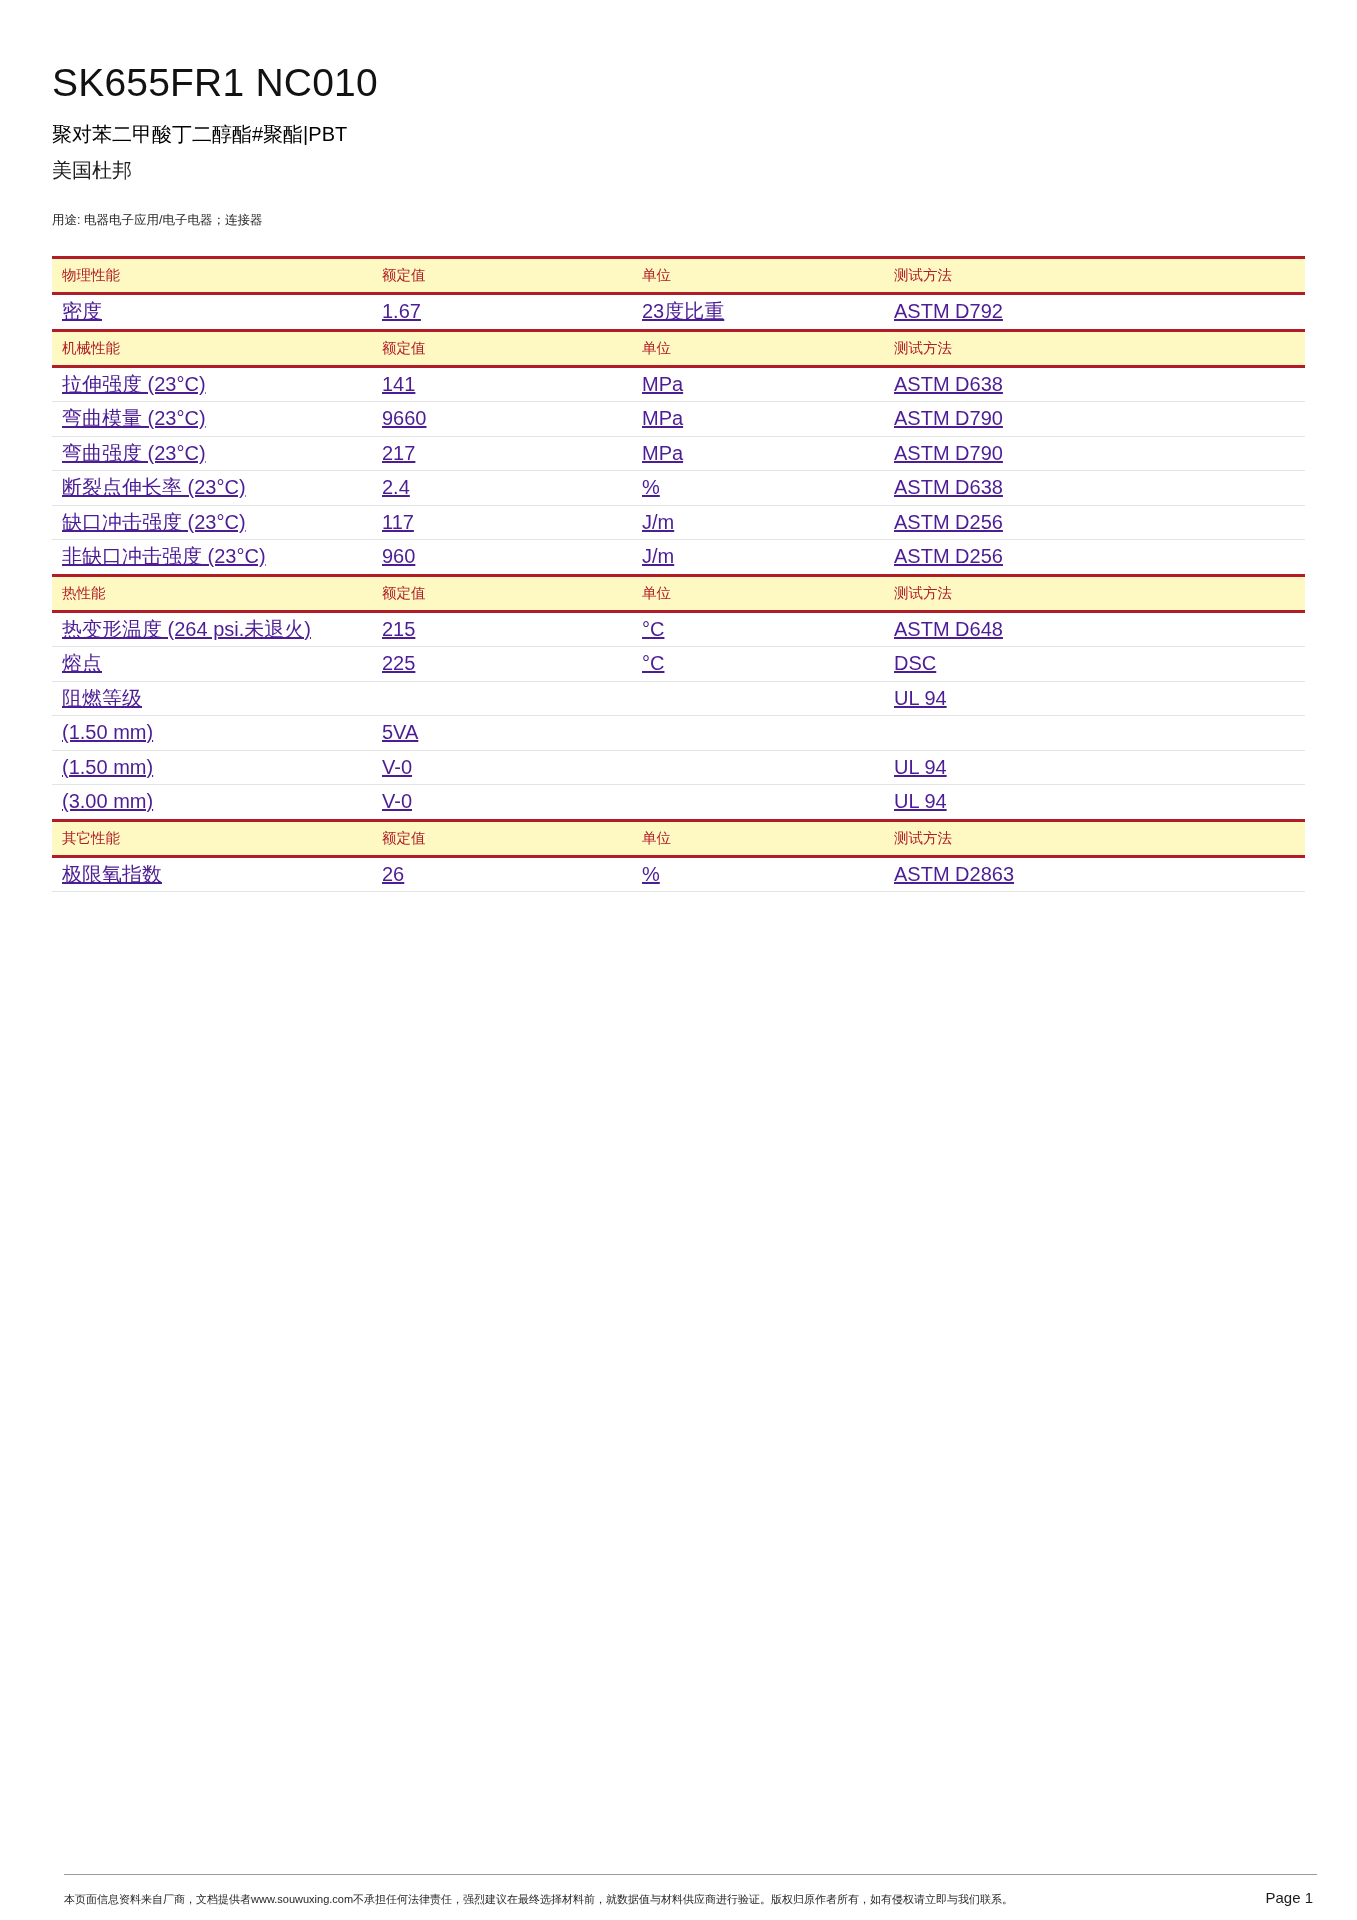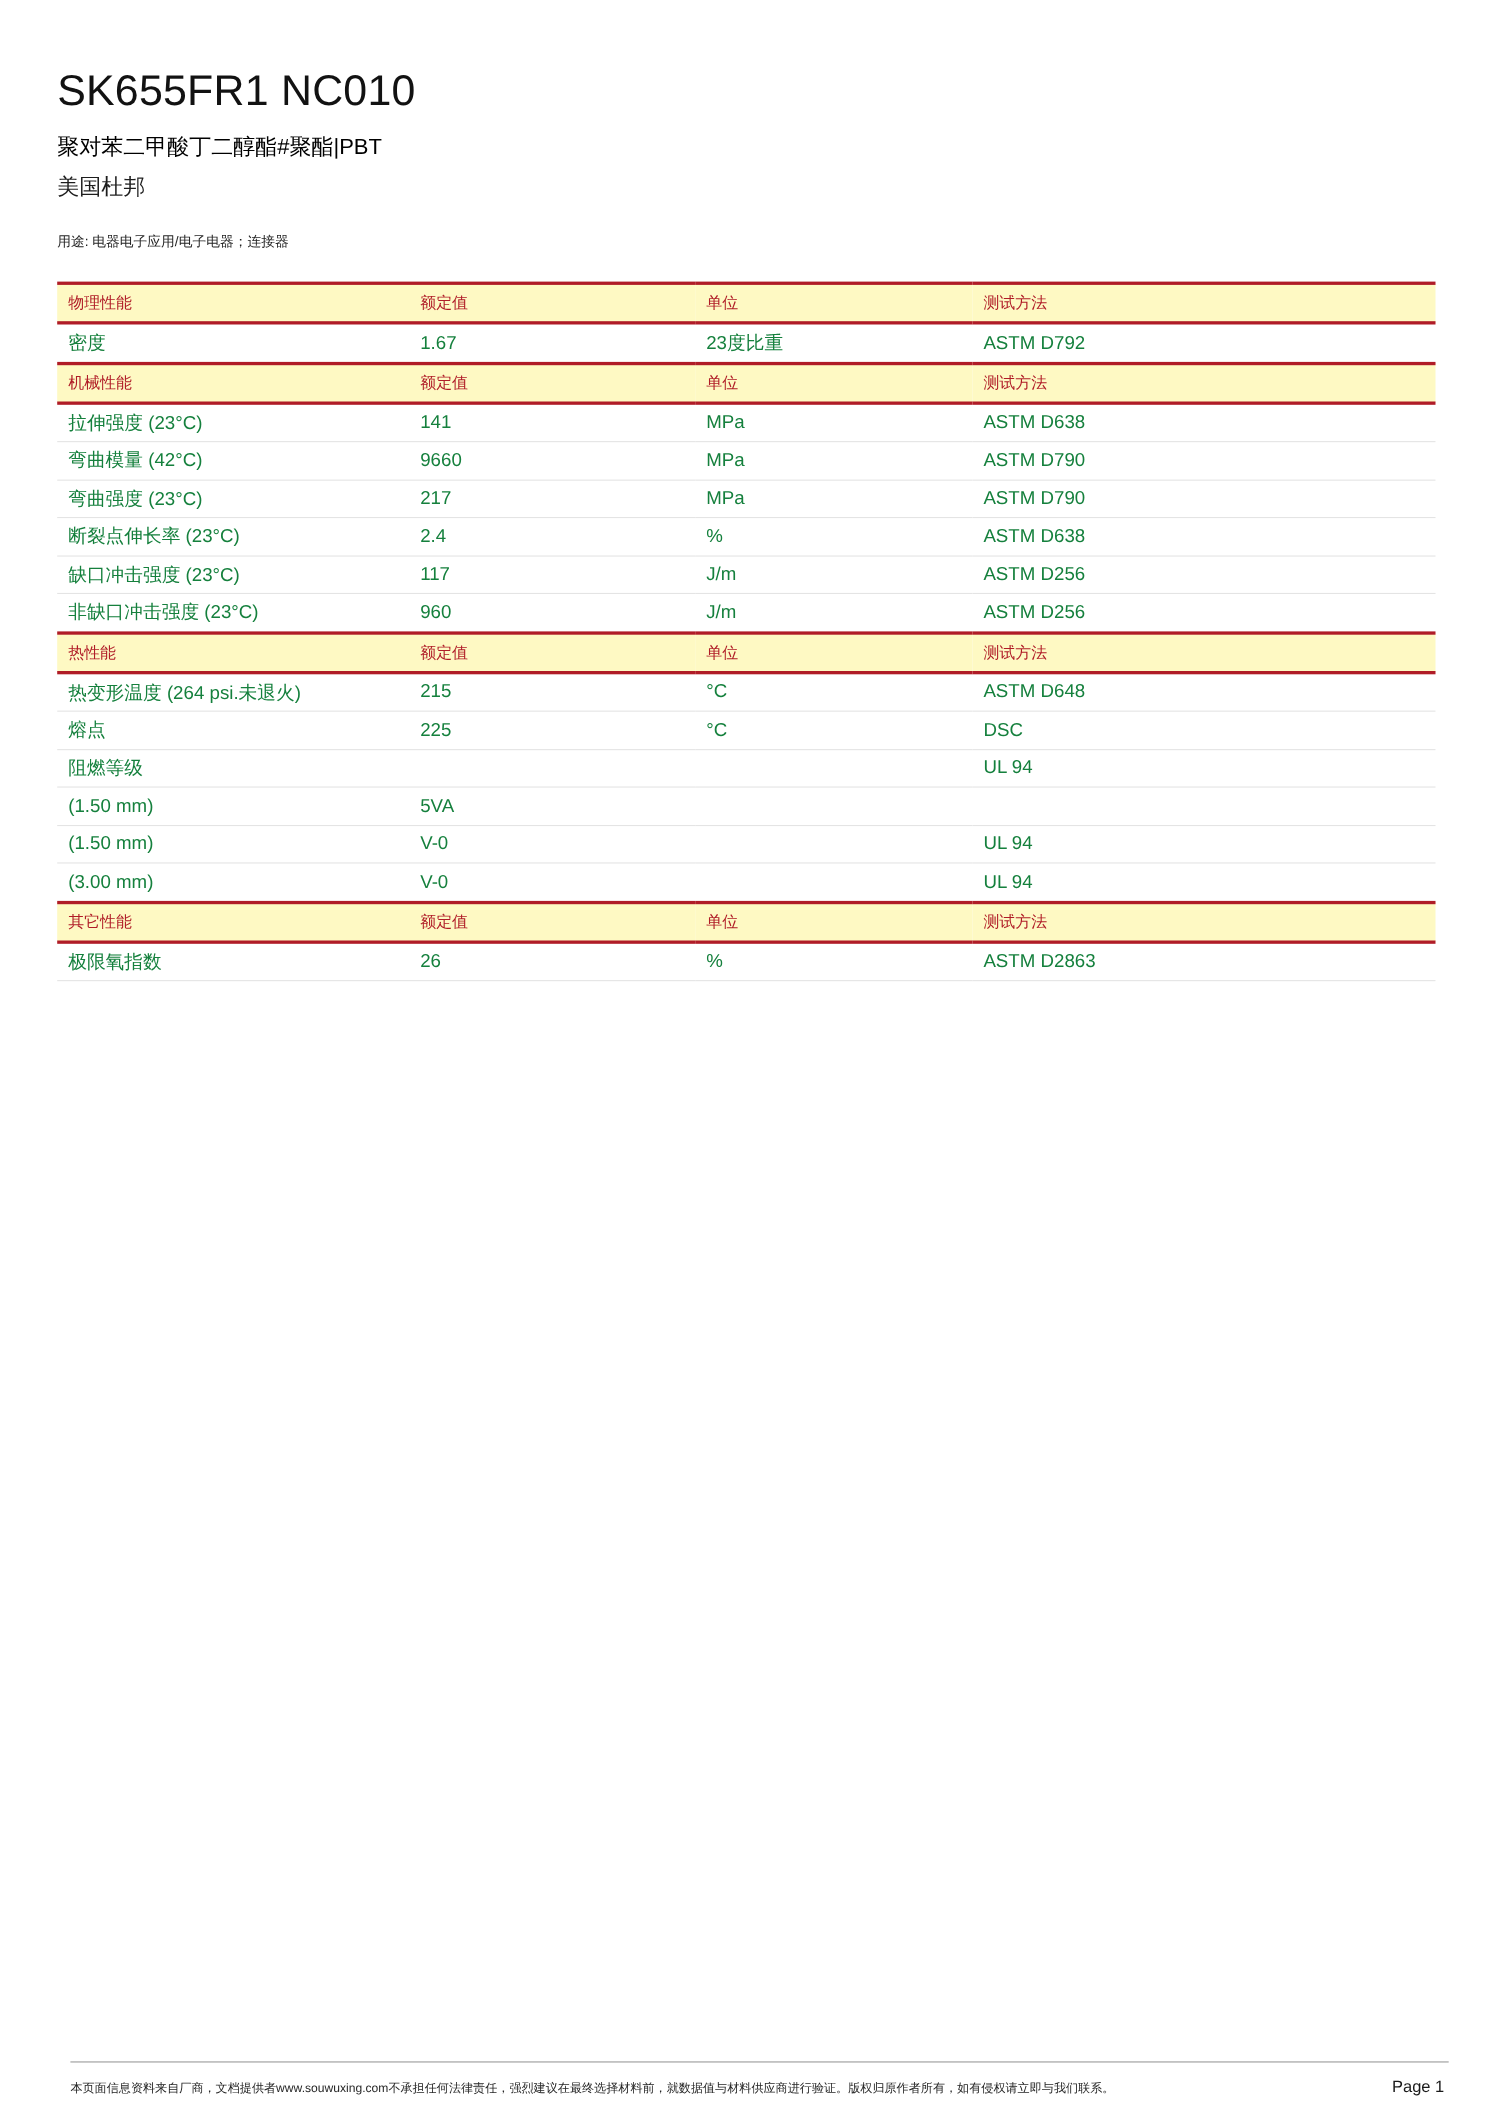--- a/index.html
+++ b/index.html
@@ -91,25 +91,26 @@
     border-bottom: 3px solid #b01c27;
     padding: 0 0 0 10px;
   }
   tr.section-row > td.pad-v  { padding-left: 12px; }
   tr.section-row > td.pad-u  { padding-left: 10px; }
   tr.section-row > td.pad-m  { padding-left: 10px; }
 
   
   tr.data-row > td {
     height: 33.5px;
-    font-size: 17px;
-    color: #15803d;
+    font-size: 20px;
+    color: #4c1d95;
     border-bottom: 1px solid #e4e4e4;
     padding: 0 0 0 10px;
     background: #ffffff;
+    text-decoration: underline;
   }
   tr.data-row:last-child > td { border-bottom: 1px solid #e4e4e4; }
 
   .cell-name   { padding-left: 10px !important; }
   .cell-value  { padding-left: 12px !important; }
   .cell-unit   { padding-left: 10px !important; }
   .cell-method { padding-left: 10px !important; }
 
   
   .footer {
@@ -177,21 +178,21 @@
             <td class="pad-u">单位</td>
             <td class="pad-m">测试方法</td>
           </tr>
           <tr class="data-row">
             <td class="cell-name">拉伸强度 (23°C)</td>
             <td class="cell-value">141</td>
             <td class="cell-unit">MPa</td>
             <td class="cell-method">ASTM D638</td>
           </tr>
           <tr class="data-row">
-            <td class="cell-name">弯曲模量 (42°C)</td>
+            <td class="cell-name">弯曲模量 (23°C)</td>
             <td class="cell-value">9660</td>
             <td class="cell-unit">MPa</td>
             <td class="cell-method">ASTM D790</td>
           </tr>
           <tr class="data-row">
             <td class="cell-name">弯曲强度 (23°C)</td>
             <td class="cell-value">217</td>
             <td class="cell-unit">MPa</td>
             <td class="cell-method">ASTM D790</td>
           </tr>

